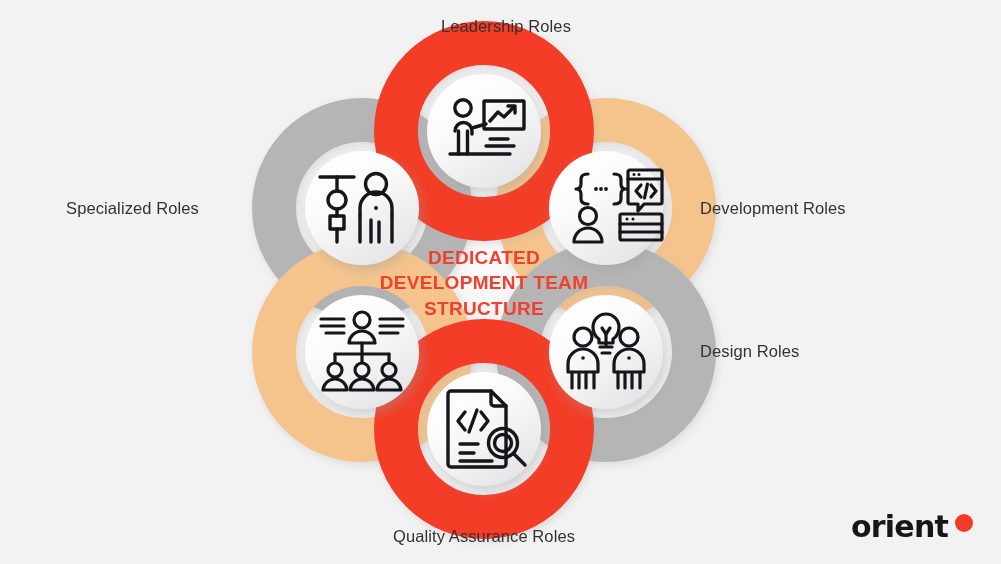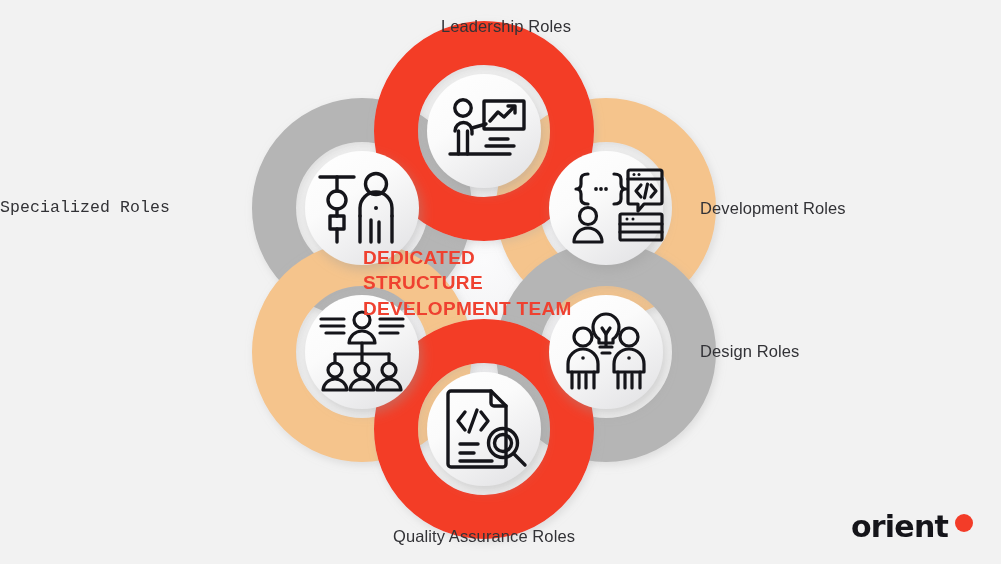--- a/index.html
+++ b/index.html
@@ -29,29 +29,29 @@
   }
   .node-label {
     position: absolute;
     font-size: 16.5px;
     color: #323236;
     letter-spacing: 0.1px;
     white-space: nowrap;
     line-height: 1;
   }
   .label-right { text-align: center; }
-  .label-left  { text-align: left; font-family: Liberation Mono, monospace; }
+  .label-left  { text-align: center; }
   .label-center{ text-align: center; }
 
   #center-text {
     position: absolute;
     left: 363px;
     top: 245px;
     width: 242px;
-    text-align: left;
+    text-align: center;
     color: #ef4130;
     font-weight: bold;
     font-size: 19px;
     line-height: 1.33;
     letter-spacing: 0.3px;
     pointer-events: none;
   }
   #center-text div { white-space: nowrap; }
 
   #brand {
@@ -253,22 +253,22 @@
       <path d="M -2 8 L -2 34"></path>
       <path d="M 30 8 L 30 34"></path>
       <path d="M 9 12 L 9 34"></path>
       <path d="M 17 14 L 17 34"></path>
       <circle cx="14" cy="0" r="2" fill="#15151a" stroke="none"></circle>
     </g>
   </svg>
 
   <div id="center-text" style="color: rgb(239, 65, 48);">
     <div>DEDICATED</div>
+    <div>DEVELOPMENT TEAM</div>
     <div>STRUCTURE</div>
-    <div>DEVELOPMENT TEAM</div>
   </div>
 
   <div class="node-label label-center" style="left: 0px; top: 18px; width: 968px; color: rgb(50, 50, 54); padding-left: 22px;">Leadership Roles</div>
 
   <div class="node-label label-right" style="left: 700px; top: 200px; color: rgb(50, 50, 54);">Development Roles</div>
 
   <div class="node-label label-right" style="left: 700px; top: 343px; color: rgb(50, 50, 54);">Design Roles</div>
 
   <div class="node-label label-center" style="left: 0px; top: 528px; width: 968px; color: rgb(50, 50, 54);">Quality Assurance Roles</div>
 

